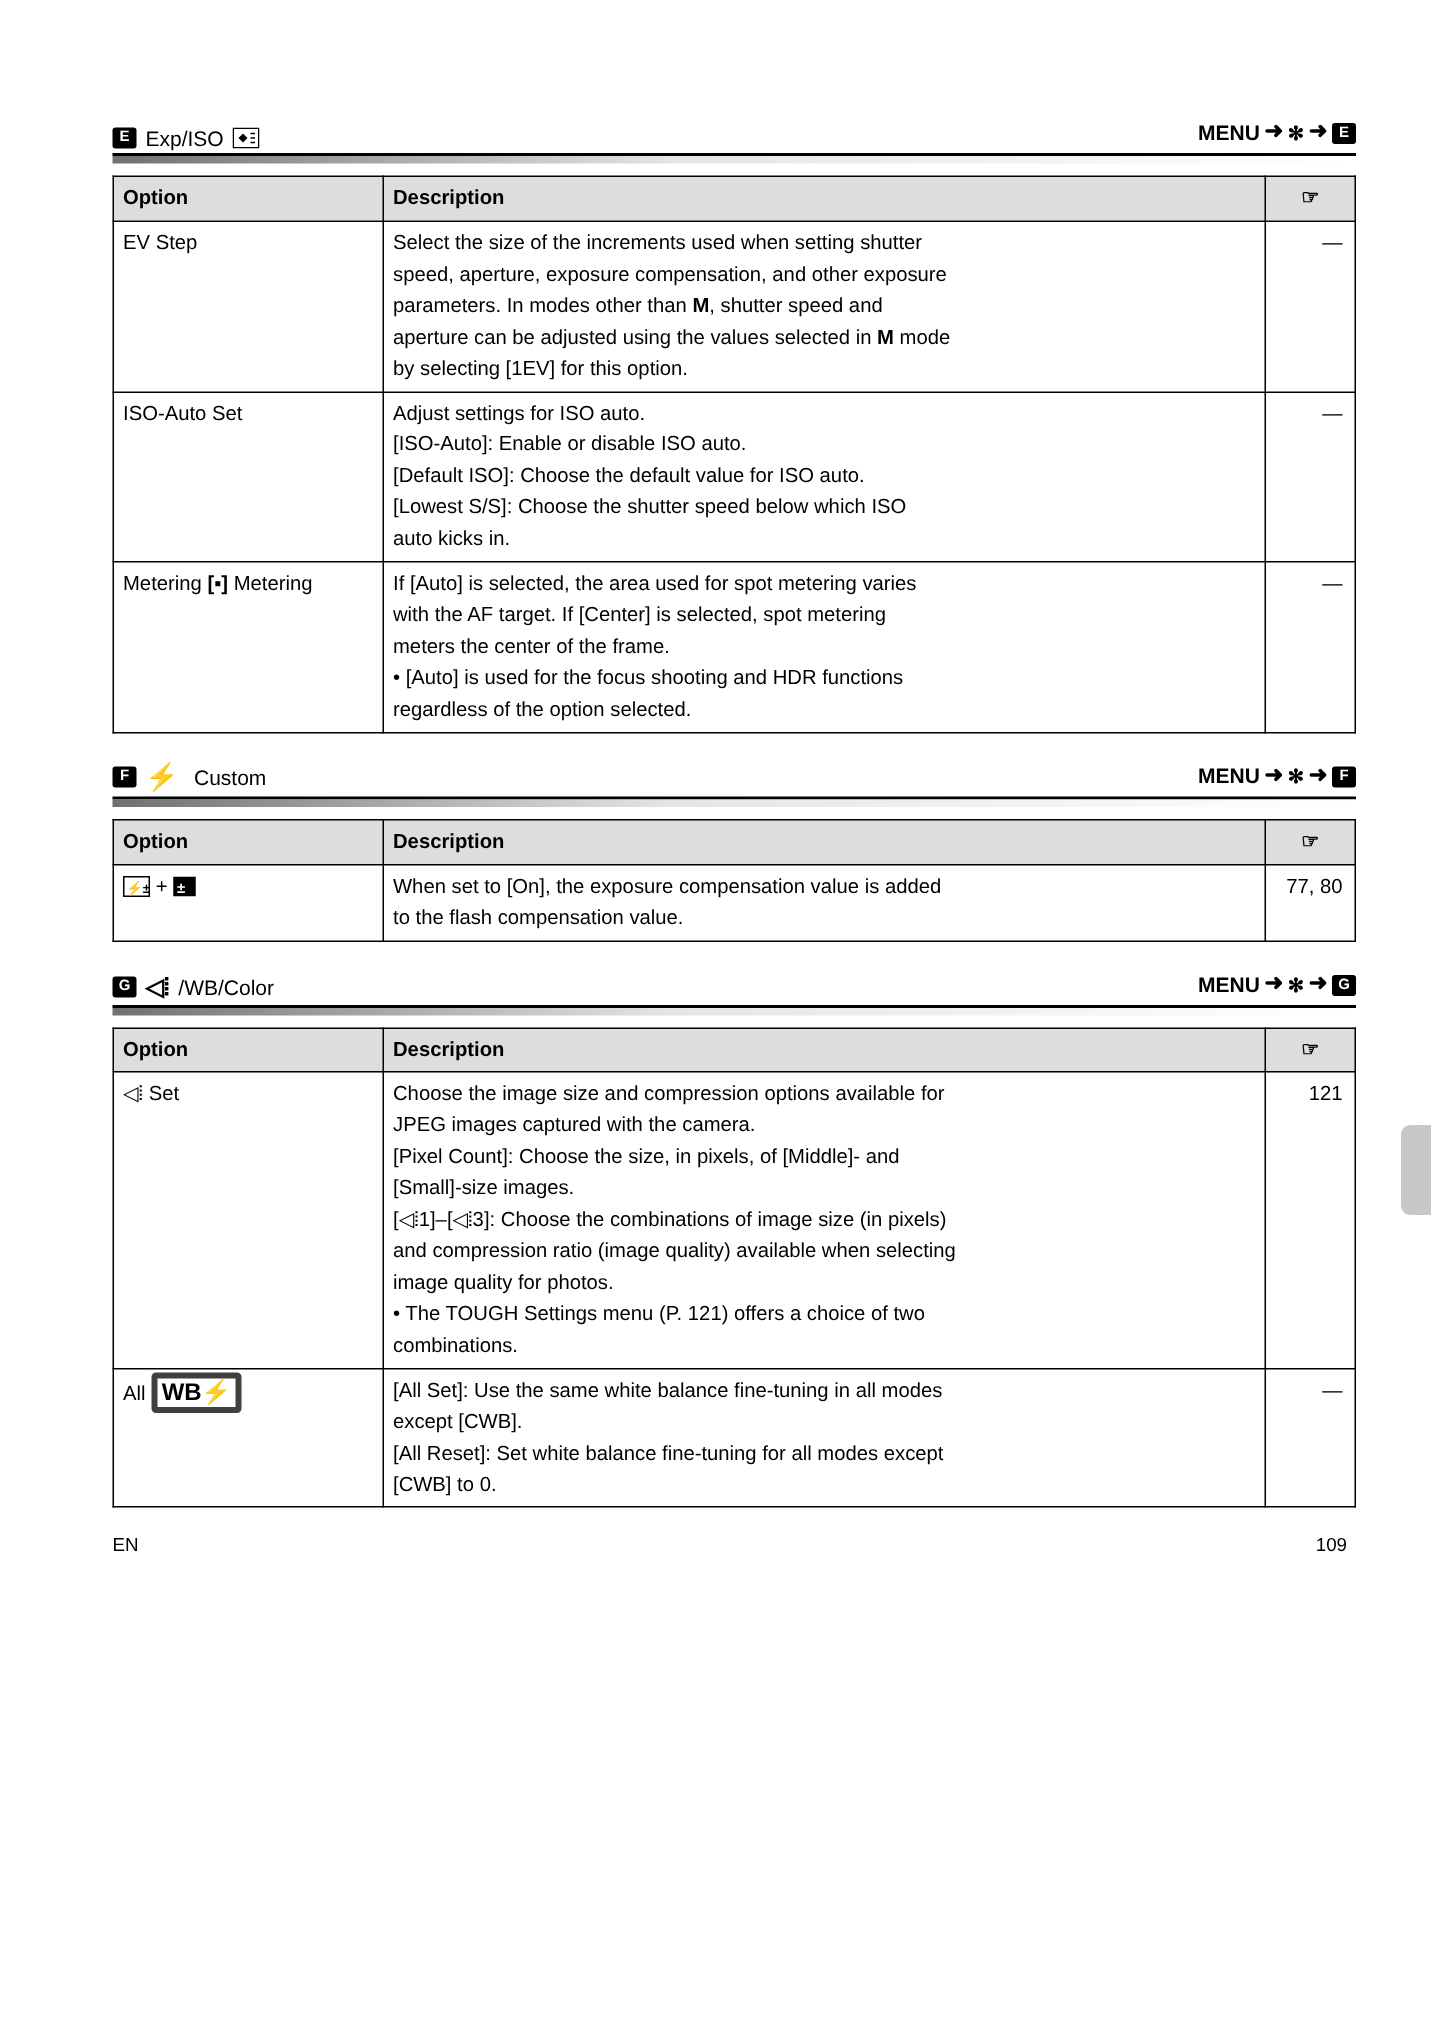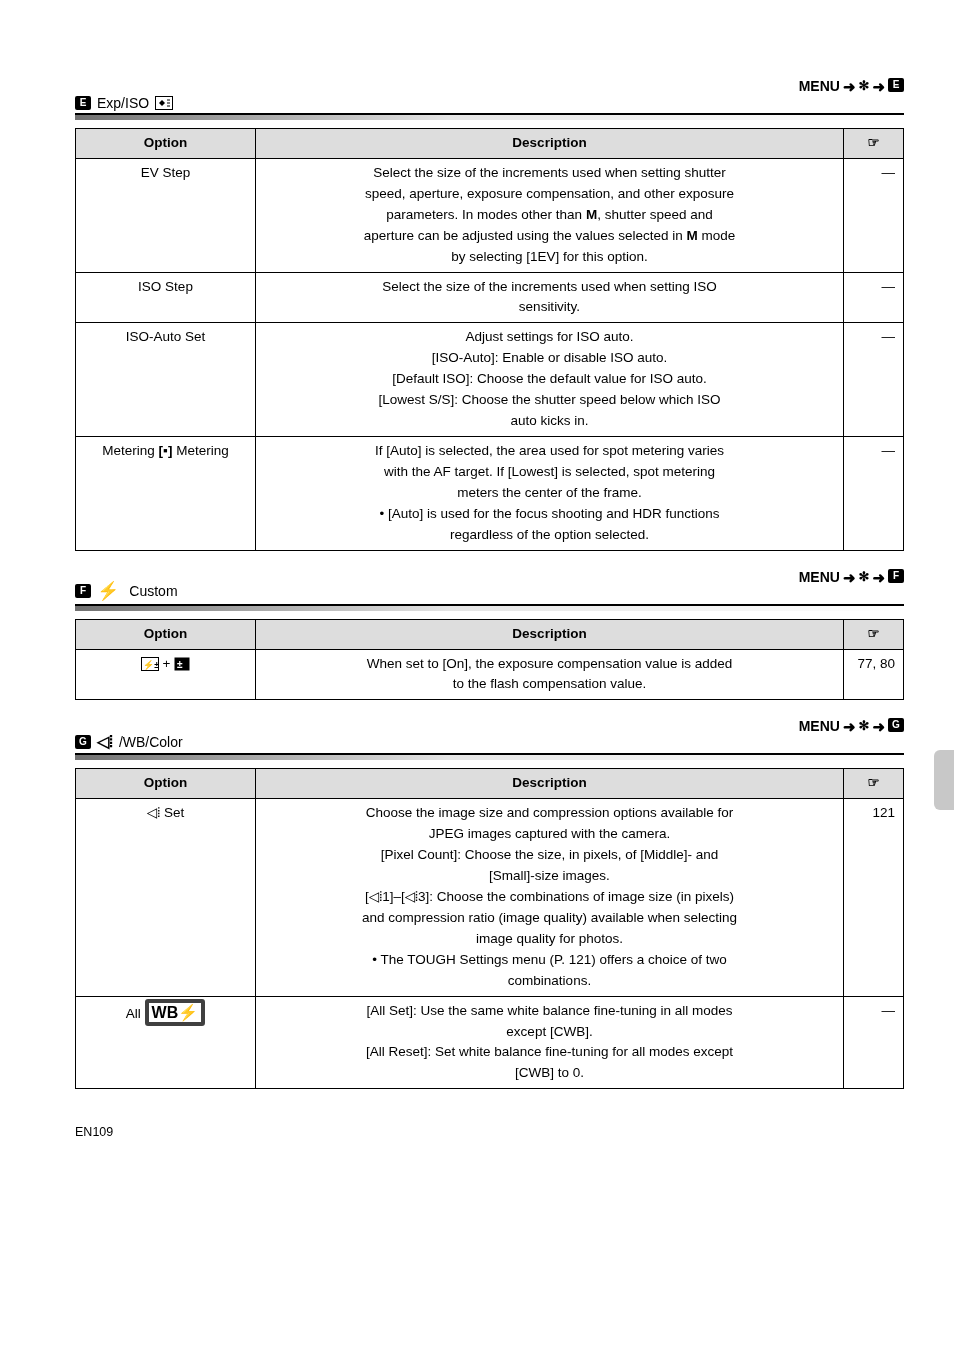--- a/index.html
+++ b/index.html
@@ -32,24 +32,24 @@
     margin-bottom: 0;
   }
   .section-header .left {
     display: flex;
     align-items: center;
     gap: 6px;
     padding-bottom: 2px;
   }
   .section-header .right {
     display: flex;
-    align-items: flex-start;
+    align-items: flex-end;
     gap: 3px;
     font-weight: bold;
-    padding-bottom: 17px;
+    padding-bottom: 6px;
     font-size: 13px;
   }
   .sec-title { font-weight: normal; font-size: 14px; }
   .menu-word { font-weight: bold; font-size: 14px; }
   .gradient-bar {
     height: 5px;
     width: 100%;
     background: linear-gradient(to right, #707070 0%, #e5e5e5 45%, #fff 100%);
     margin-bottom: 8px;
   }
@@ -58,21 +58,21 @@
     border-collapse: collapse;
     table-layout: fixed;
     margin-bottom: 6px;
   }
   th, td {
     border: 1px solid #000;
     padding: 4px 6px 4px 6px;
     vertical-align: top;
     font-size: 13.5px;
     line-height: 1.55;
-    text-align: center;
+    text-align: left;
   }
   th { background: #ddd; font-weight: bold; }
   col.c1 { width: 180px; }
   col.c3 { width: 60px; }
   td.pg { text-align: right; padding-right: 8px; }
   .icon-box {
     display: inline-block;
     background:#000;
     color:#fff;
     font-size:10px;
@@ -84,24 +84,24 @@
     border-radius:2px;
     vertical-align: middle;
   }
   .icon-plain {
     display:inline-block;
     font-weight:bold;
     font-size:13px;
   }
   .arrow-r { font-weight: bold; font-size: 15px; }
   .footer {
-    margin-top: 36px;
+    margin-top: 18px;
     font-size: 12.5px;
     display: flex;
-    justify-content: flex-start;
+    justify-content: space-between;
     padding-right: 6px;
   }
   .footer .pnum { font-weight: normal; }
   svg.ic { vertical-align: middle; }
 </style>
 </head>
 <body>
 
 <div class="side-tab"></div>
 
@@ -146,48 +146,40 @@
       <span>Select the size of the increments used when setting shutter</span><br>
       <span>speed, aperture, exposure compensation, and other exposure</span><br>
       <span>parameters. In modes other than&nbsp;</span><b>M</b><span>, shutter speed and</span><br>
       <span>aperture can be adjusted using the values selected in&nbsp;</span><b>M</b><span>&nbsp;mode</span><br>
       <span>by selecting [1EV] for this option.</span>
     </td>
     <td class="pg">—</td>
   </tr>
 
 
-  <tr>
-    <td>ISO Step</td>
-    <td>
-      <span>Select the size of the increments used when setting ISO</span><br>
-      <span>sensitivity.</span>
-    </td>
-    <td class="pg">—</td>
-  </tr>
 
   <tr>
     <td>ISO-Auto Set</td>
     <td>
       <span>Adjust settings for ISO auto.</span><br>
       <span>[ISO-Auto]: Enable or disable ISO auto.</span><br>
       <span>[Default ISO]: Choose the default value for ISO auto.</span><br>
       <span>[Lowest S/S]: Choose the shutter speed below which ISO</span><br>
       <span>auto kicks in.</span>
     </td>
     <td class="pg">—</td>
   </tr>
 
   <tr>
     <td>
       <span>Metering&nbsp;</span><b>[▪]</b><span>&nbsp;Metering</span>
     </td>
     <td>
       <span>If [Auto] is selected, the area used for spot metering varies</span><br>
-      <span>with the AF target. If [Lowest] is selected, spot metering</span><br>
+      <span>with the AF target. If [Center] is selected, spot metering</span><br>
       <span>meters the center of the frame.</span><br>
       <span>• [Auto] is used for the focus shooting and HDR functions</span><br>
       <span>regardless of the option selected.</span>
     </td>
     <td class="pg">—</td>
   </tr>
 </tbody>
   </table>
 
 <div class="section-header">

